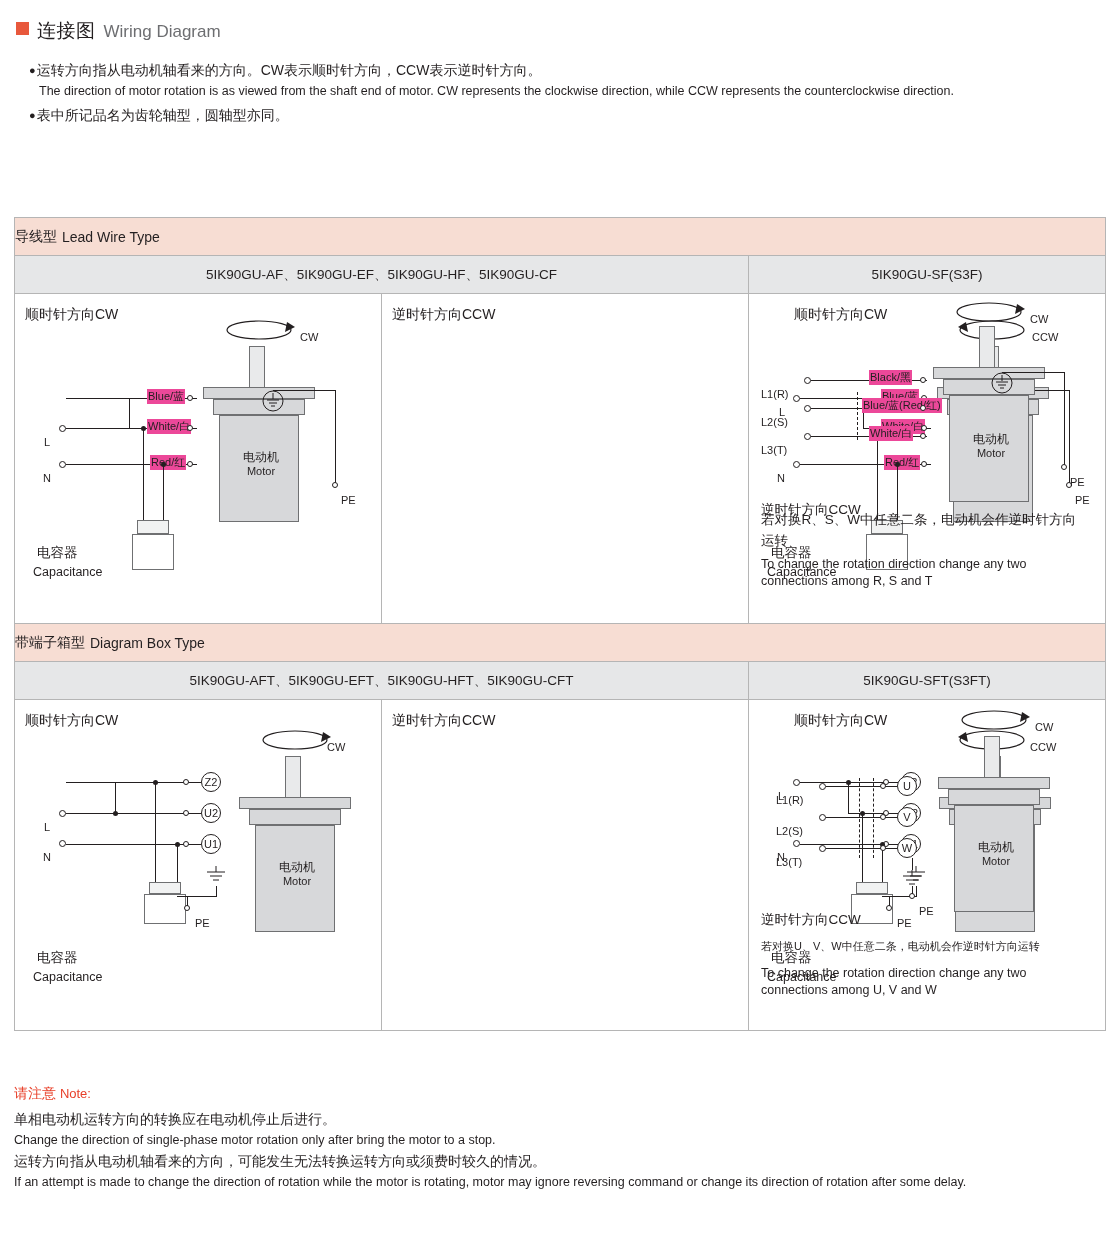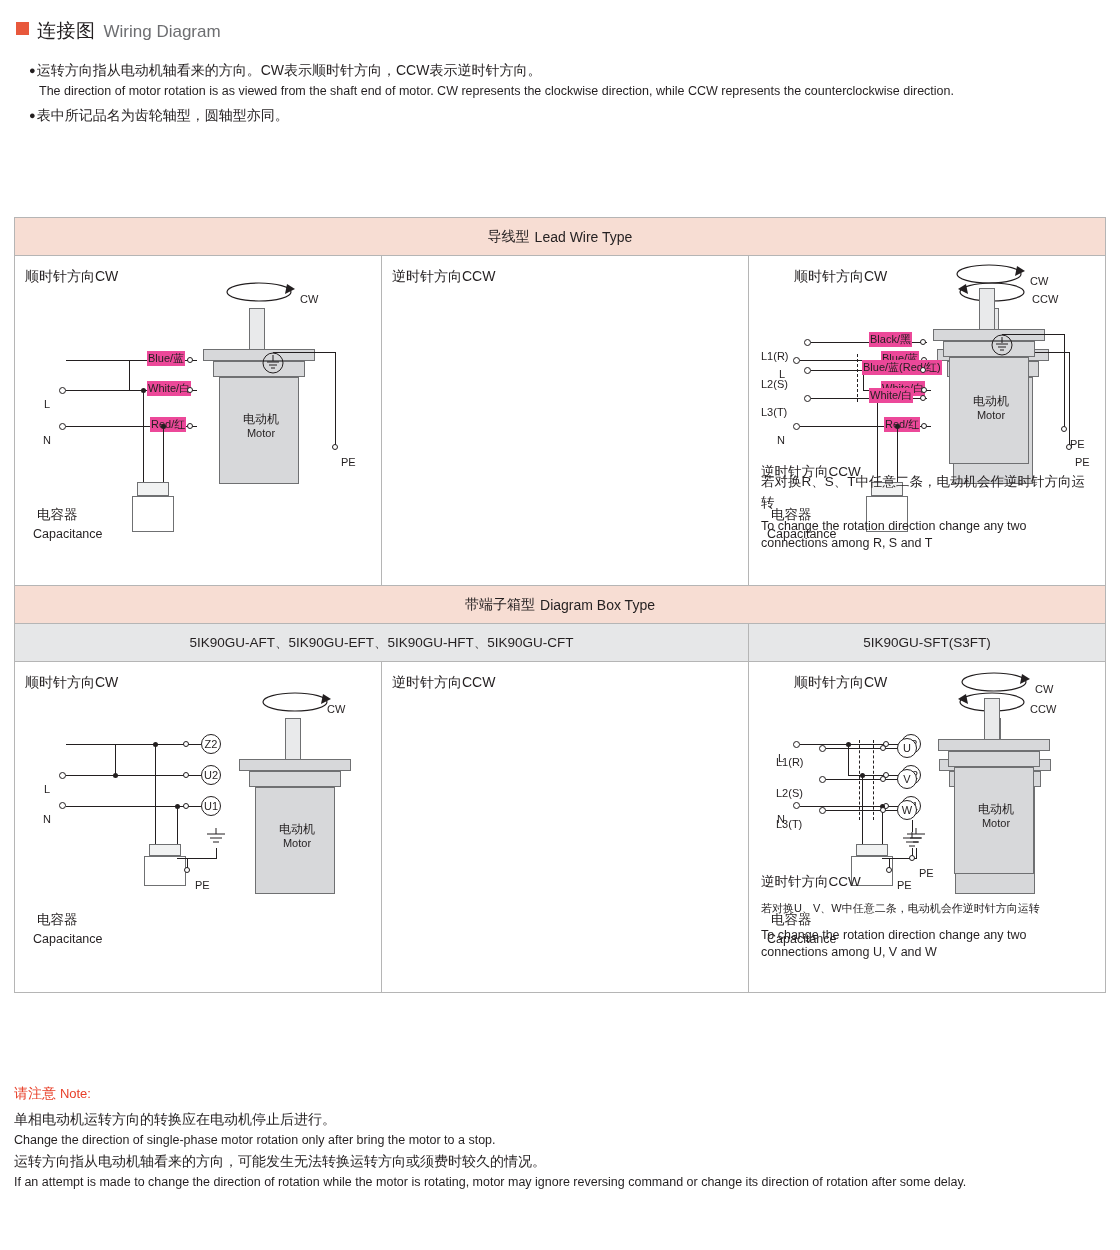--- a/index.html
+++ b/index.html
@@ -50,21 +50,20 @@
     width: 1092px;
     border: 1px solid #b5b5b5;
     background: #fff;
   }
   .band {
     background: #f7ddd3;
     border-bottom: 1px solid #b5b5b5;
     height: 38px;
     display: flex;
     align-items: center;
-    justify-content: center;
     font-size: 14px;
   }
   .band span.en { color: #231f20; }
   .modelrow {
     display: flex;
     background: #e6e7e8;
     border-bottom: 1px solid #b5b5b5;
     height: 38px;
     font-size: 13.5px;
   }
@@ -197,20 +196,24 @@
     <span class="bullet">●</span><span>表中所记品名为齿轮轴型，圆轴型亦同。</span>
   </div>
 </div>
 
 <div class="wrap">
 
   <div class="band">
     <span>导线型</span>
     <span style="width:5px"></span>
     <span class="en">Lead Wire Type</span>
+  </div>
+  <div class="modelrow">
+    <div class="cell left">5IK90GU-AF、5IK90GU-EF、5IK90GU-HF、5IK90GU-CF</div>
+    <div class="cell right">5IK90GU-SF(S3F)</div>
   </div>
 
   <div class="diagrow" style="height:330px;">
 
     <div class="col c1">
       <div class="dirlabel" style="left:10px; top:12px;">顺时针方向CW</div>
 
       <div class="motor" style="left:182px; top:38px; width:130px; height:190px;">
         <div class="shaft" style="left:52px; top:14px; width:16px; height:42px;"></div>
         <div class="flange" style="left:6px; top:55px; width:112px; height:12px;"></div>
@@ -377,21 +380,21 @@
       <div class="oterm" style="left:171px; top:83px;"></div>
       <div class="oterm" style="left:171px; top:111px;"></div>
       <div class="oterm" style="left:171px; top:139px;"></div>
 
       <div class="ln h" style="left:253px; top:78px; width:62px;"></div>
       <div class="ln v" style="left:315px; top:78px; height:95px;"></div>
       <div class="oterm" style="left:312px; top:170px;"></div>
       <div class="ctext small" style="left:321px; top:167px;">PE</div>
 
       <div class="ctext" style="left:12px; top:192px;">逆时针方向CCW</div>
-      <div style="position:absolute; left:12px; top:215px; width:324px; font-size:13.5px; line-height:21px;">若对换R、S、T中任意二条，电动机会作逆时针方向运转</div>
+      <div style="position:absolute; left:12px; top:215px; width:324px; font-size:13.5px; line-height:21px;">若对换R、S、W中任意二条，电动机会作逆时针方向运转</div>
       <div style="position:absolute; left:12px; top:262px; width:330px; font-size:12.5px; line-height:17px;">To change the rotation direction change any two connections among R, S and T</div>
     </div>
   </div>
 
   <div class="band">
     <span>带端子箱型</span>
     <span style="width:5px"></span>
     <span class="en">Diagram Box Type</span>
   </div>
   <div class="modelrow">

